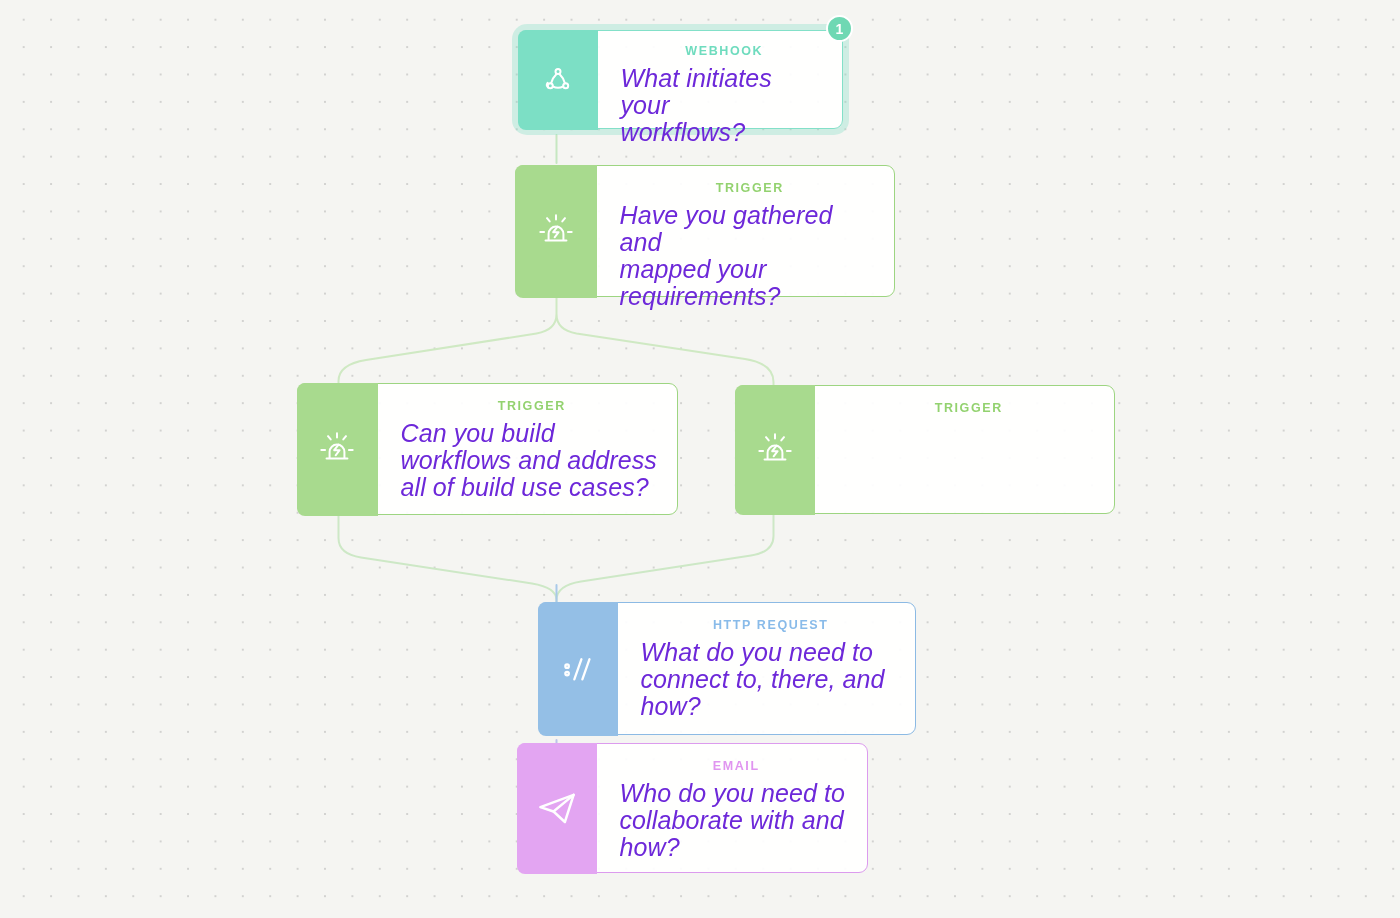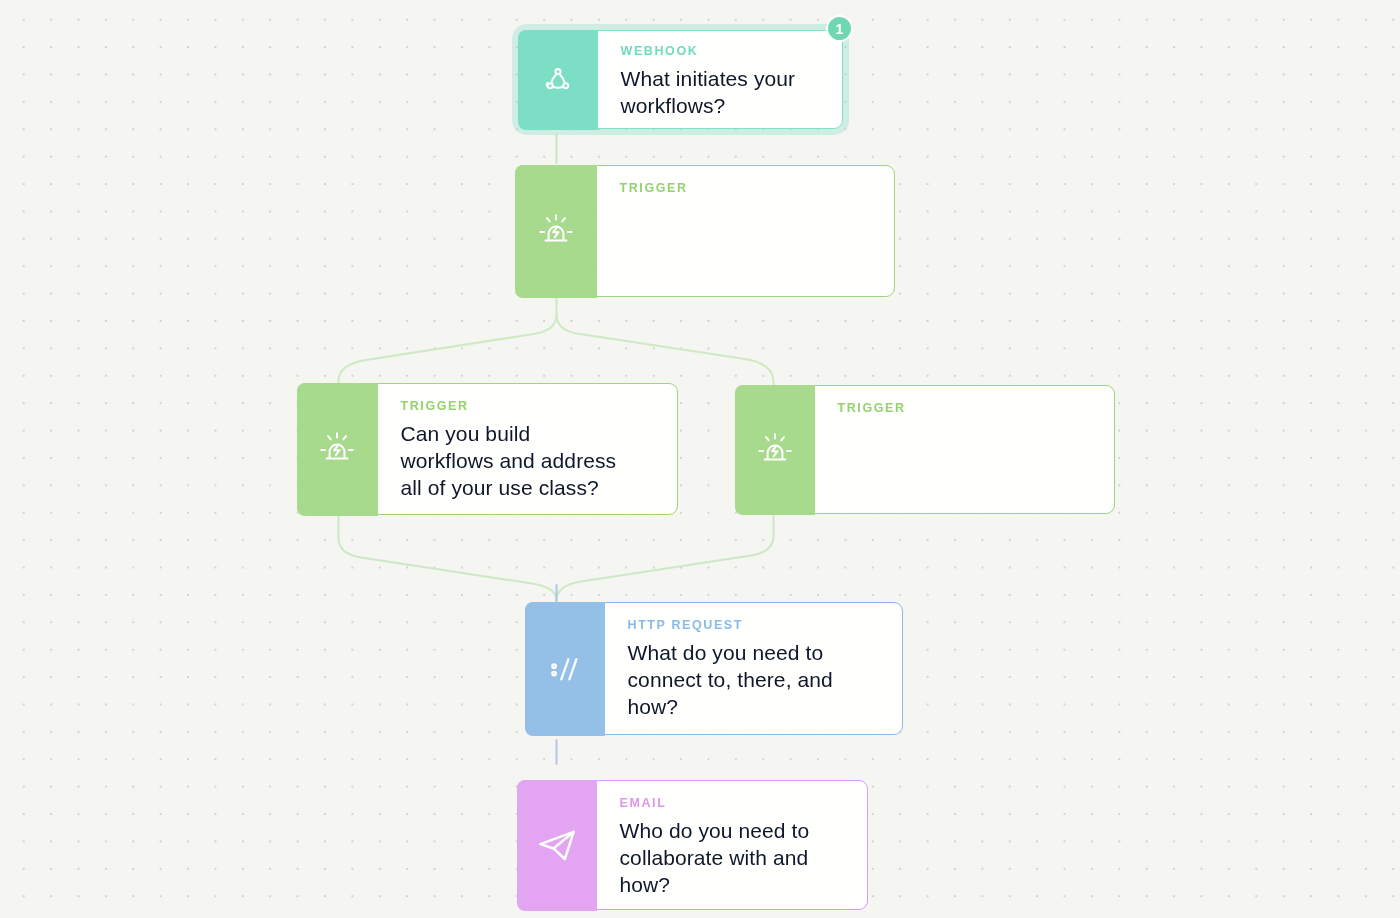--- a/index.html
+++ b/index.html
@@ -24,25 +24,25 @@
     flex:0 0 var(--iconw,80px);
     margin:-1.5px 0 -1.5px -1.5px;
     background:var(--accent,#ccc);
     border-radius:8px 0 0 8px;
     display:flex;align-items:center;justify-content:center;
   }
   .content{flex:1 1 auto;padding:15px 14px 10px 23px;min-width:0;}
   .node.two-line .content{padding-top:13px;}
   .type-label{
     font-size:12.5px;font-weight:700;letter-spacing:1.6px;
-    color:var(--label,#999);margin-bottom:7px;
+    color:var(--label,#999);margin-bottom:7px;text-align:center;
   }
   .question{
-    font-size:21px;line-height:27px;color:#0f172a;
-    white-space:pre-line;letter-spacing:0.1px;
+    font-size:25px;line-height:27px;color:#6d28d9;
+    white-space:pre-line;letter-spacing:0.1px;font-style:italic;
   }
   .badge{
     position:absolute;top:-16px;right:-11px;width:27px;height:27px;
     border-radius:50%;background:#6fd8b3;border:2px solid #ffffff;
     color:#fff;font-size:14px;font-weight:700;
     display:flex;align-items:center;justify-content:center;
     box-sizing:border-box;z-index:2;
   }
   .iconbox svg{display:block;}
 </style>
@@ -89,41 +89,44 @@
         <path d="M30.6 9.7 L28 12.8"></path>
         <path d="M14.9 30.7 V24.8 A7.1 7.1 0 0 1 29.1 24.8 V30.7"></path>
         <path d="M12 31 H32"></path>
         <path d="M23.5 17.8 L19.3 23.1 H24.5 L20.7 28"></path>
         <path d="M7 23 H10.6"></path>
         <path d="M33.4 23 H37"></path>
       </svg>
     </div>
     <div class="content">
       <div class="type-label">TRIGGER</div>
+      <div class="question">Have you gathered and
+mapped your
+requirements?</div>
     </div>
   </div>
 
   <div class="node" style="left: 297px; top: 383px; width: 381px; height: 132px; --iconw: 81px; --accent: #A8DA8E; --border: #9DD581; --label: #93D26F;">
     <div class="iconbox">
       <svg viewBox="0 0 44 44" width="46" height="46" fill="none" stroke="#ffffff" stroke-width="1.9" stroke-linecap="round" stroke-linejoin="round">
         <path d="M22 7 V11"></path>
         <path d="M13.4 9.7 L16 12.8"></path>
         <path d="M30.6 9.7 L28 12.8"></path>
         <path d="M14.9 30.7 V24.8 A7.1 7.1 0 0 1 29.1 24.8 V30.7"></path>
         <path d="M12 31 H32"></path>
         <path d="M23.5 17.8 L19.3 23.1 H24.5 L20.7 28"></path>
         <path d="M7 23 H10.6"></path>
         <path d="M33.4 23 H37"></path>
       </svg>
     </div>
     <div class="content">
       <div class="type-label">TRIGGER</div>
       <div class="question">Can you build
 workflows and address
-all of your use class?</div>
+all of build use cases?</div>
     </div>
   </div>
 
   <div class="node" style="left: 735px; top: 385px; width: 380px; height: 129px; --iconw: 80px; --accent: #A8DA8E; --border: #9DD581; --label: #93D26F;">
     <div class="iconbox">
       <svg viewBox="0 0 44 44" width="46" height="46" fill="none" stroke="#ffffff" stroke-width="1.9" stroke-linecap="round" stroke-linejoin="round">
         <path d="M22 7 V11"></path>
         <path d="M13.4 9.7 L16 12.8"></path>
         <path d="M30.6 9.7 L28 12.8"></path>
         <path d="M14.9 30.7 V24.8 A7.1 7.1 0 0 1 29.1 24.8 V30.7"></path>
@@ -131,38 +134,38 @@
         <path d="M23.5 17.8 L19.3 23.1 H24.5 L20.7 28"></path>
         <path d="M7 23 H10.6"></path>
         <path d="M33.4 23 H37"></path>
       </svg>
     </div>
     <div class="content">
       <div class="type-label">TRIGGER</div>
     </div>
   </div>
 
-  <div class="node" style="left: 525px; top: 602px; width: 378px; height: 133px; --iconw: 80px; --accent: #94BFE6; --border: #8CBAE4; --label: #89BBE9;">
+  <div class="node" style="left: 538px; top: 602px; width: 378px; height: 133px; --iconw: 80px; --accent: #94BFE6; --border: #8CBAE4; --label: #89BBE9;">
     <div class="iconbox">
       <svg viewBox="0 0 40 40" width="46" height="46" fill="none" stroke="#ffffff" stroke-width="2" stroke-linecap="round">
         <circle cx="10.5" cy="17.5" r="1.5"></circle>
         <circle cx="10.5" cy="24" r="1.5"></circle>
         <path d="M23 11.5 L16.8 29"></path>
         <path d="M30 11.5 L23.8 29"></path>
       </svg>
     </div>
     <div class="content">
       <div class="type-label">HTTP REQUEST</div>
       <div class="question">What do you need to
 connect to, there, and
 how?</div>
     </div>
   </div>
 
-  <div class="node" style="left: 517px; top: 780px; width: 351px; height: 130px; --iconw: 80px; --accent: #E3A5F2; --border: #DC9BEE; --label: #E095F0;">
+  <div class="node" style="left: 517px; top: 743px; width: 351px; height: 130px; --iconw: 80px; --accent: #E3A5F2; --border: #DC9BEE; --label: #E095F0;">
     <div class="iconbox">
       <svg viewBox="0 0 24 24" width="42" height="42" fill="none" stroke="#ffffff" stroke-width="1.4" stroke-linecap="round" stroke-linejoin="round">
         <line x1="21.5" y1="4.5" x2="10" y2="14"></line>
         <polygon points="21.5 4.5 16.5 20 10 14 2.5 11.5 21.5 4.5"></polygon>
       </svg>
     </div>
     <div class="content">
       <div class="type-label">EMAIL</div>
       <div class="question">Who do you need to
 collaborate with and

